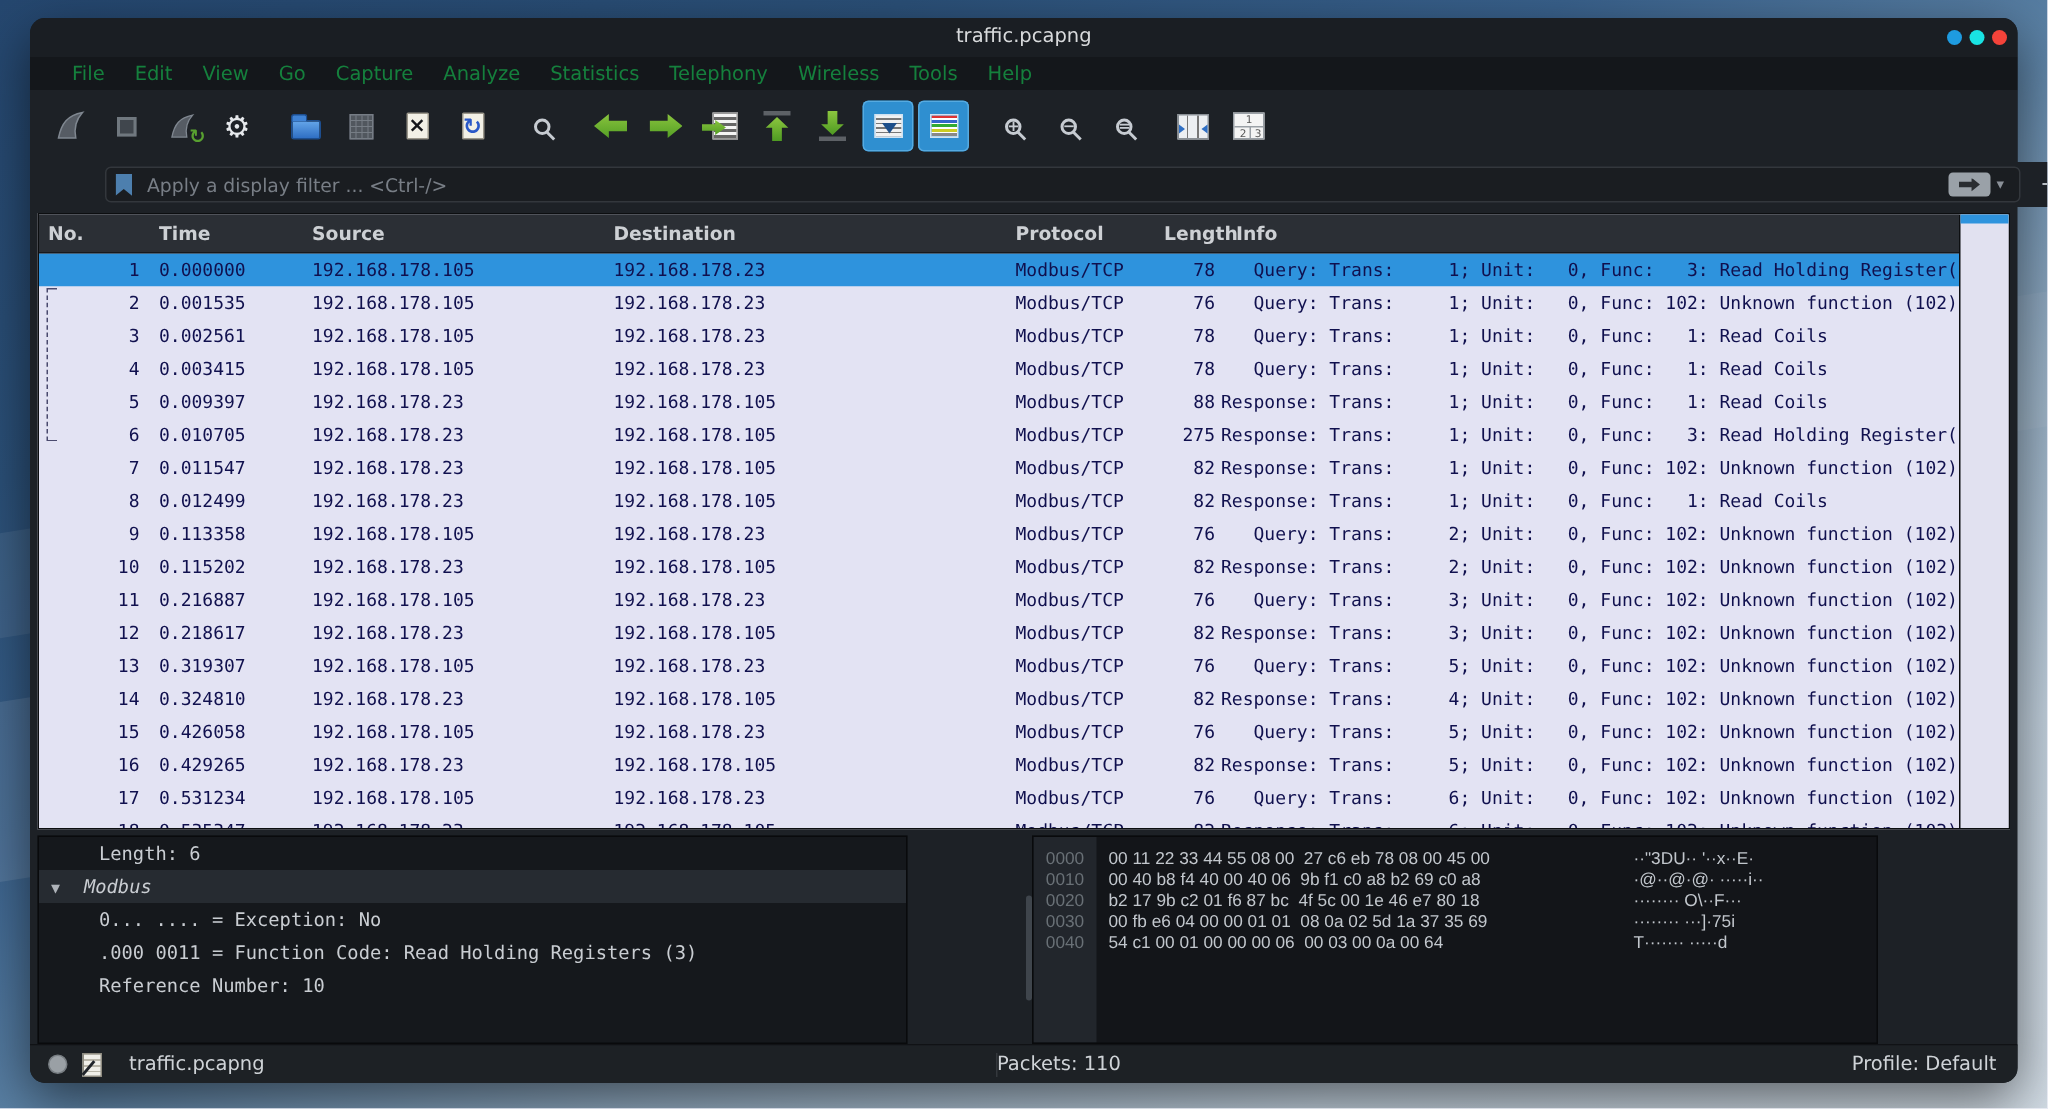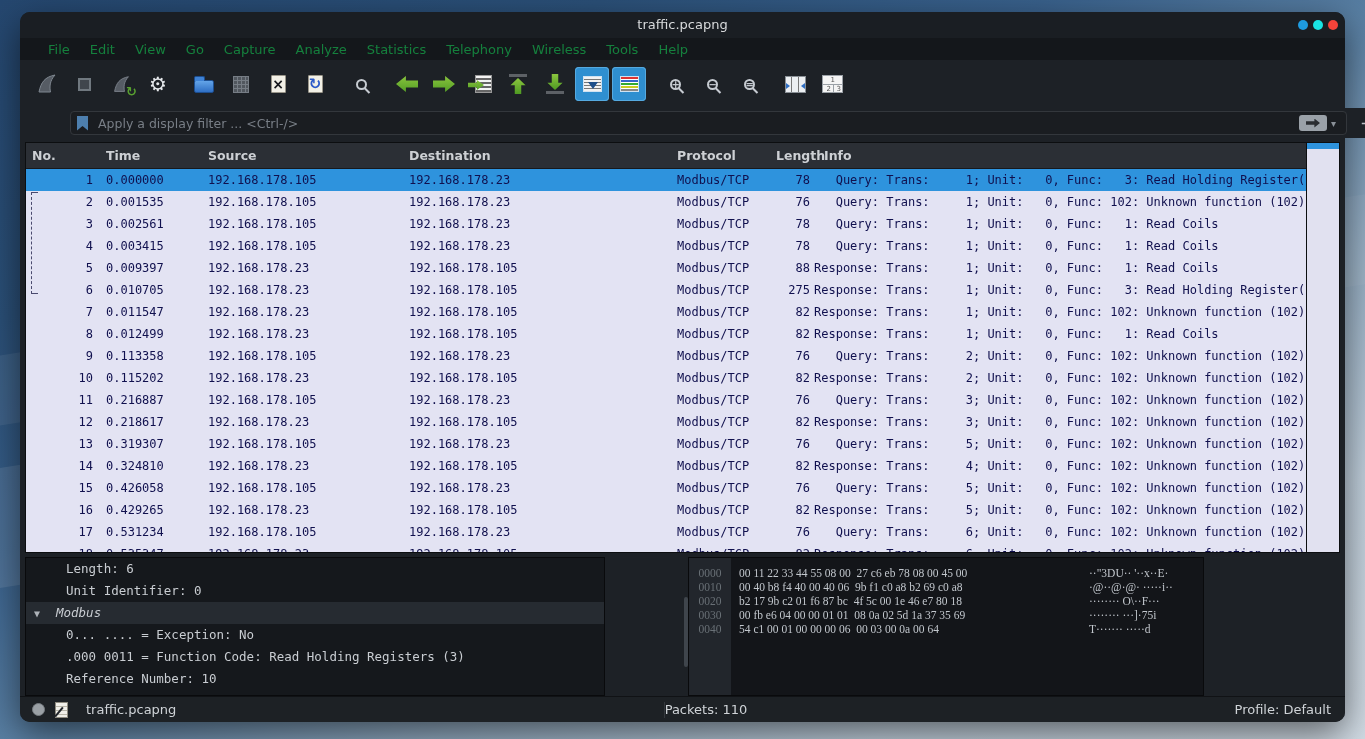--- a/index.html
+++ b/index.html
@@ -137,23 +137,23 @@
   .details { position:absolute; left:5px; top:545px; width:580px; height:139px;
     background:#15181c; border:1px solid #090a0c; overflow:hidden;
     font-family:"DejaVu Sans Mono","Liberation Mono",monospace; font-size:12.5px; color:#c9cdd2; }
   .dline { height:22px; line-height:22px; white-space:pre; padding-left:40px; }
   .dline.ind0 { padding-left:8px; }
   .dline.hl { background:#262b31;font-style:italic; }
   .dline .exp { display:inline-block; width:22px; font-size:10px; color:#aeb3b9; }
   .dscroll { position:absolute; left:664px; top:585px; width:4px; height:70px;
     background:#3f454c; border-radius:2px; }
 
-  .hexpane { position:absolute; left:668px; top:545px; width:516px; height:139px;
+  .hexpane { position:absolute; left:668px; top:545px; width:564px; height:139px;
     background:#131519; border:1px solid #090a0c; overflow:hidden;
-    font-family:Liberation Serif, serif; font-size:11.5px; }
+    font-family:Liberation Sans, sans-serif; font-size:11.5px; }
   .offsetcol { position:absolute; left:0; top:0; bottom:0; width:42px; background:#22262c; }
   .hexline { position:relative; height:14px; line-height:14px; white-space:pre; }
   .hexlines { position:absolute; left:0; top:8px; right:0; }
   .hexline .off { position:absolute; left:0; width:42px; text-align:center; color:#697076; }
   .hexline .bytes { position:absolute; left:50px; color:#c2c7cd; }
   .hexline .ascii { position:absolute; left:400px; color:#c2c7cd; }
 
   
   .statusbar { position:absolute; left:0; top:684px; width:100%; height:26px;
     background:#1d2125; border-top:1px solid #101215; border-radius:0 0 10px 10px;
@@ -339,21 +339,20 @@
           <div class="prow"><span class="c0">17</span><span class="c1">0.531234</span><span class="c2">192.168.178.105</span><span class="c3">192.168.178.23</span><span class="c4">Modbus/TCP</span><span class="c5">76</span><span class="c6">   Query: Trans:     6; Unit:   0, Func: 102: Unknown function (102)</span></div>
           <div class="prow"><span class="c0">18</span><span class="c1">0.535347</span><span class="c2">192.168.178.23</span><span class="c3">192.168.178.105</span><span class="c4">Modbus/TCP</span><span class="c5">82</span><span class="c6">Response: Trans:     6; Unit:   0, Func: 102: Unknown function (102)</span></div>
         </div>
       <div class="minimap">
         <div class="sel-band"></div>
       </div>
     </div>
 
     <div class="details">
         <div class="dline"><span>Length: 6</span></div>
-        <div class="dline"><span>Unit Identifier: 0</span></div>
         <div class="dline ind0 hl"><span class="exp">▼</span><span>Modbus</span></div>
         <div class="dline"><span>0... .... = Exception: No</span></div>
         <div class="dline"><span>.000 0011 = Function Code: Read Holding Registers (3)</span></div>
         <div class="dline"><span>Reference Number: 10</span></div>
       </div>
     <div class="dscroll"></div>
 
     <div class="hexpane">
       <div class="offsetcol"></div>
       <div class="hexlines">

